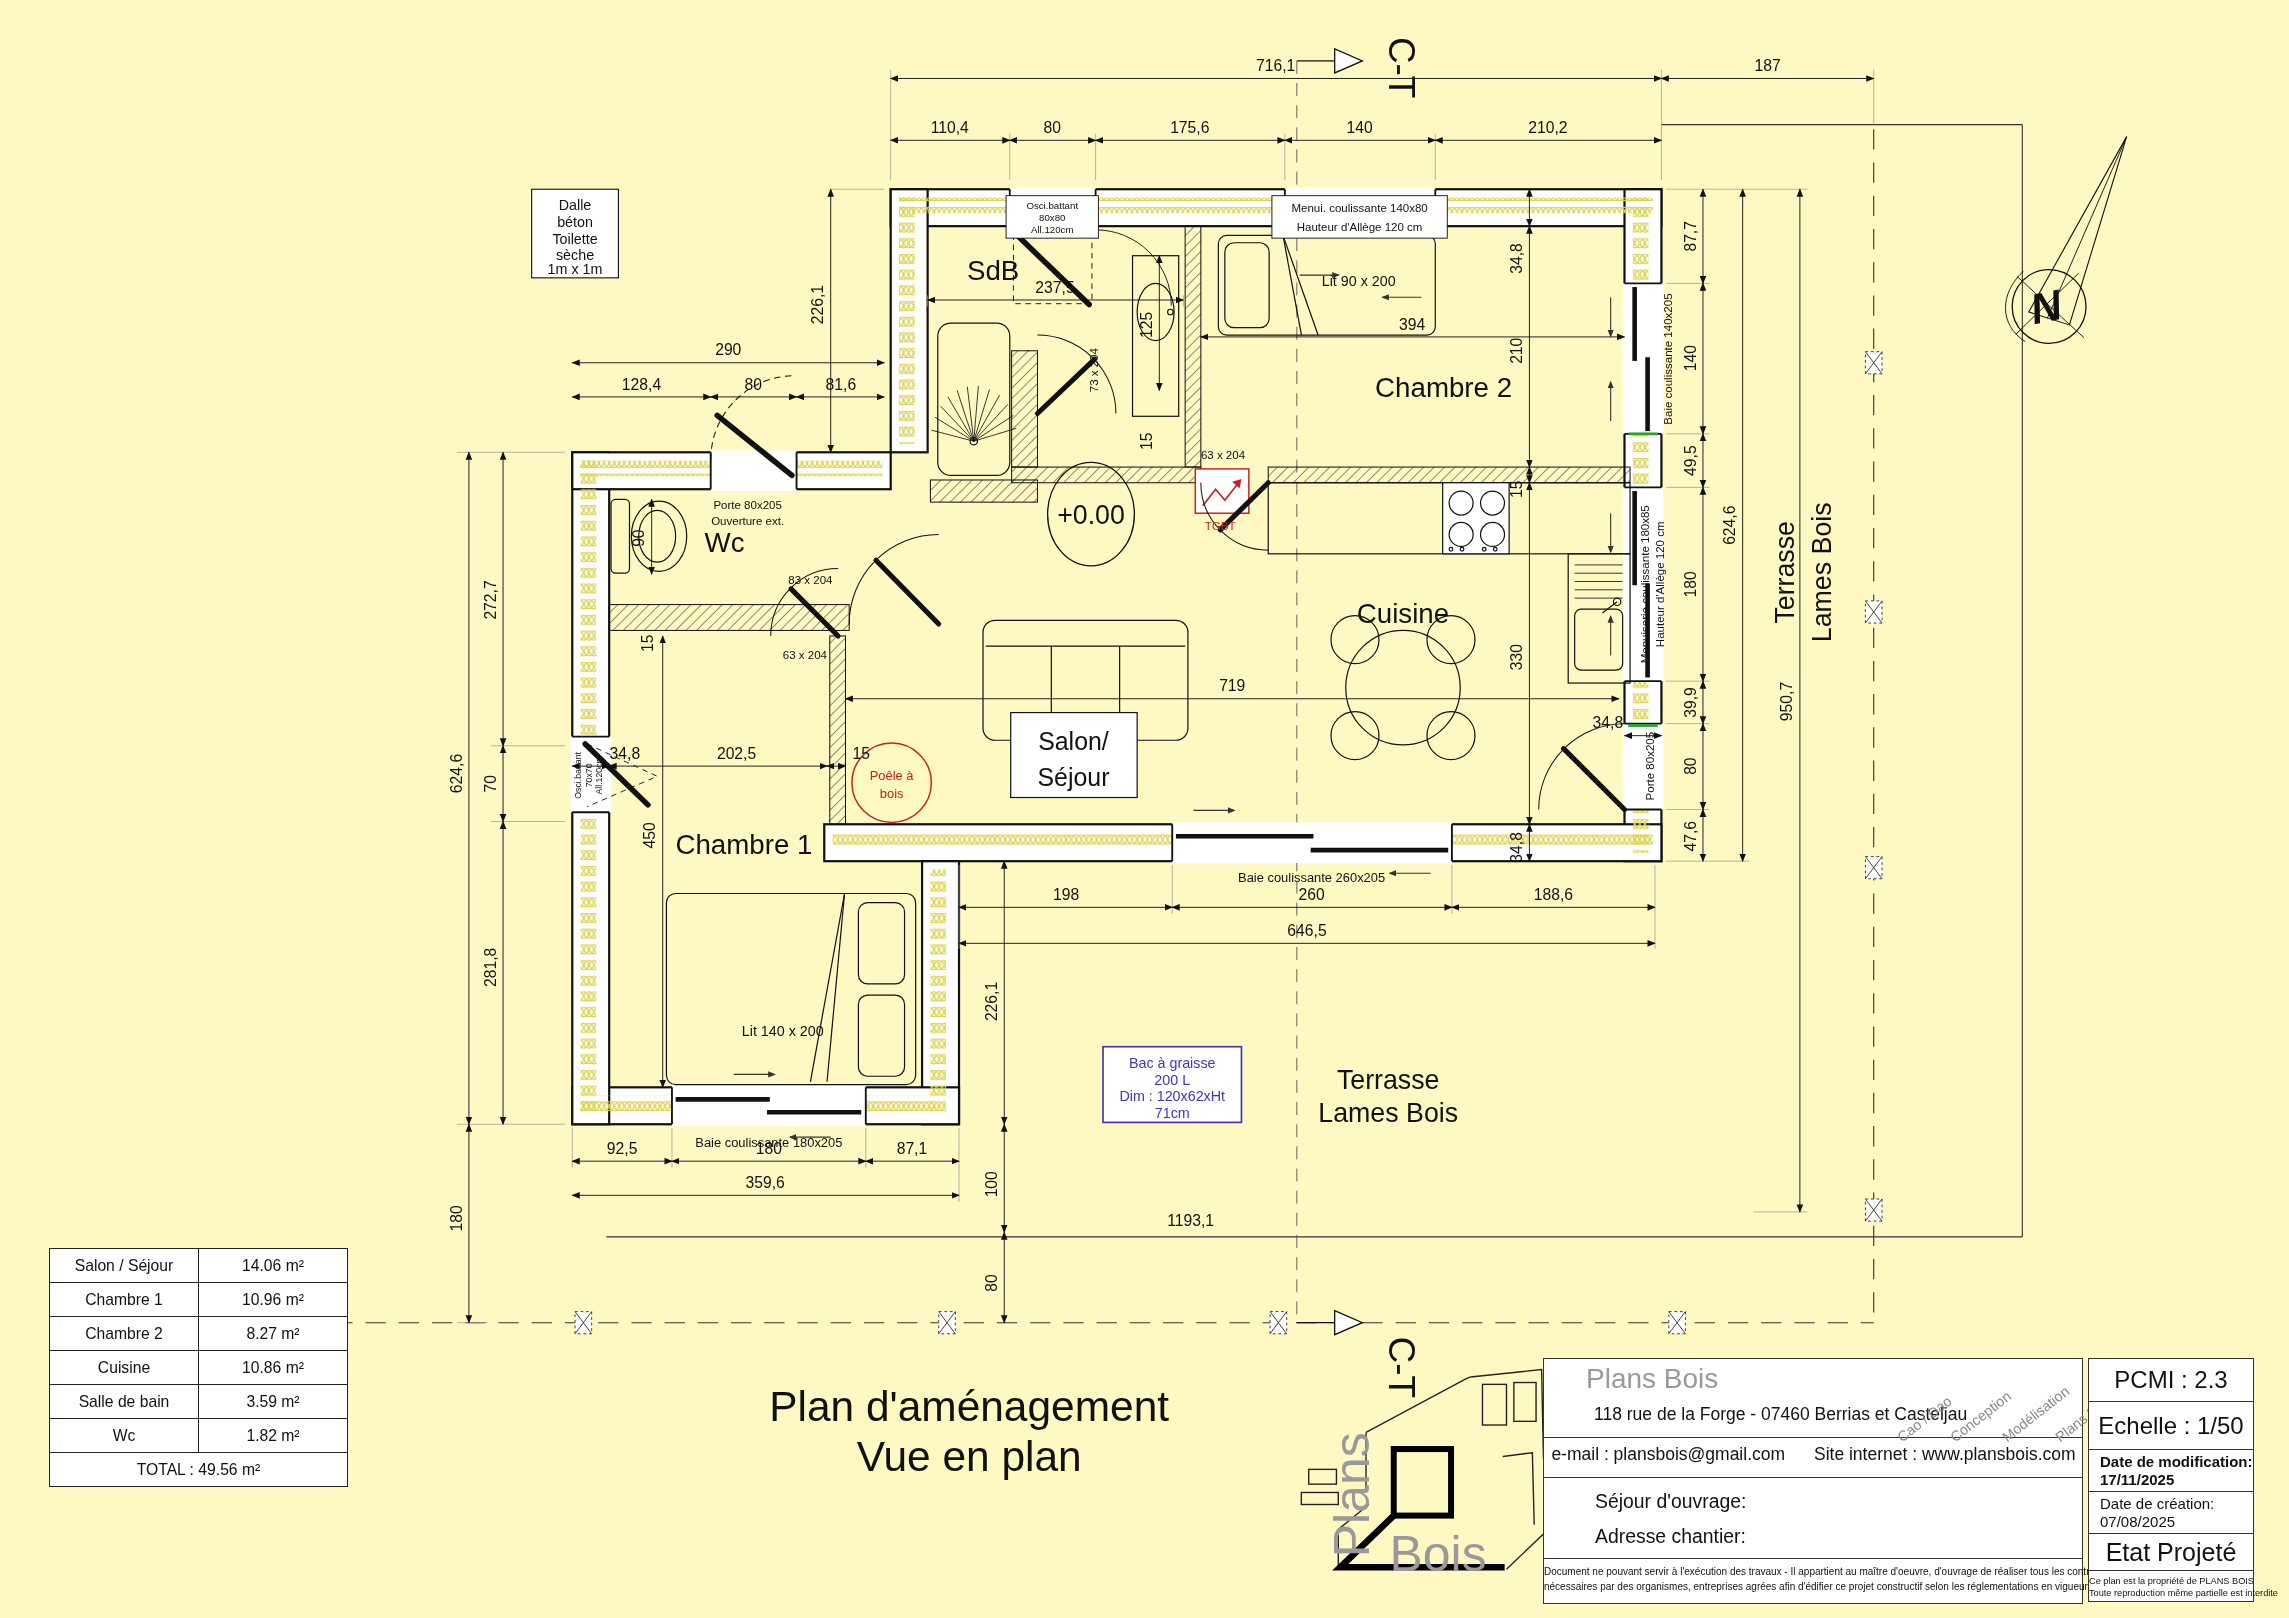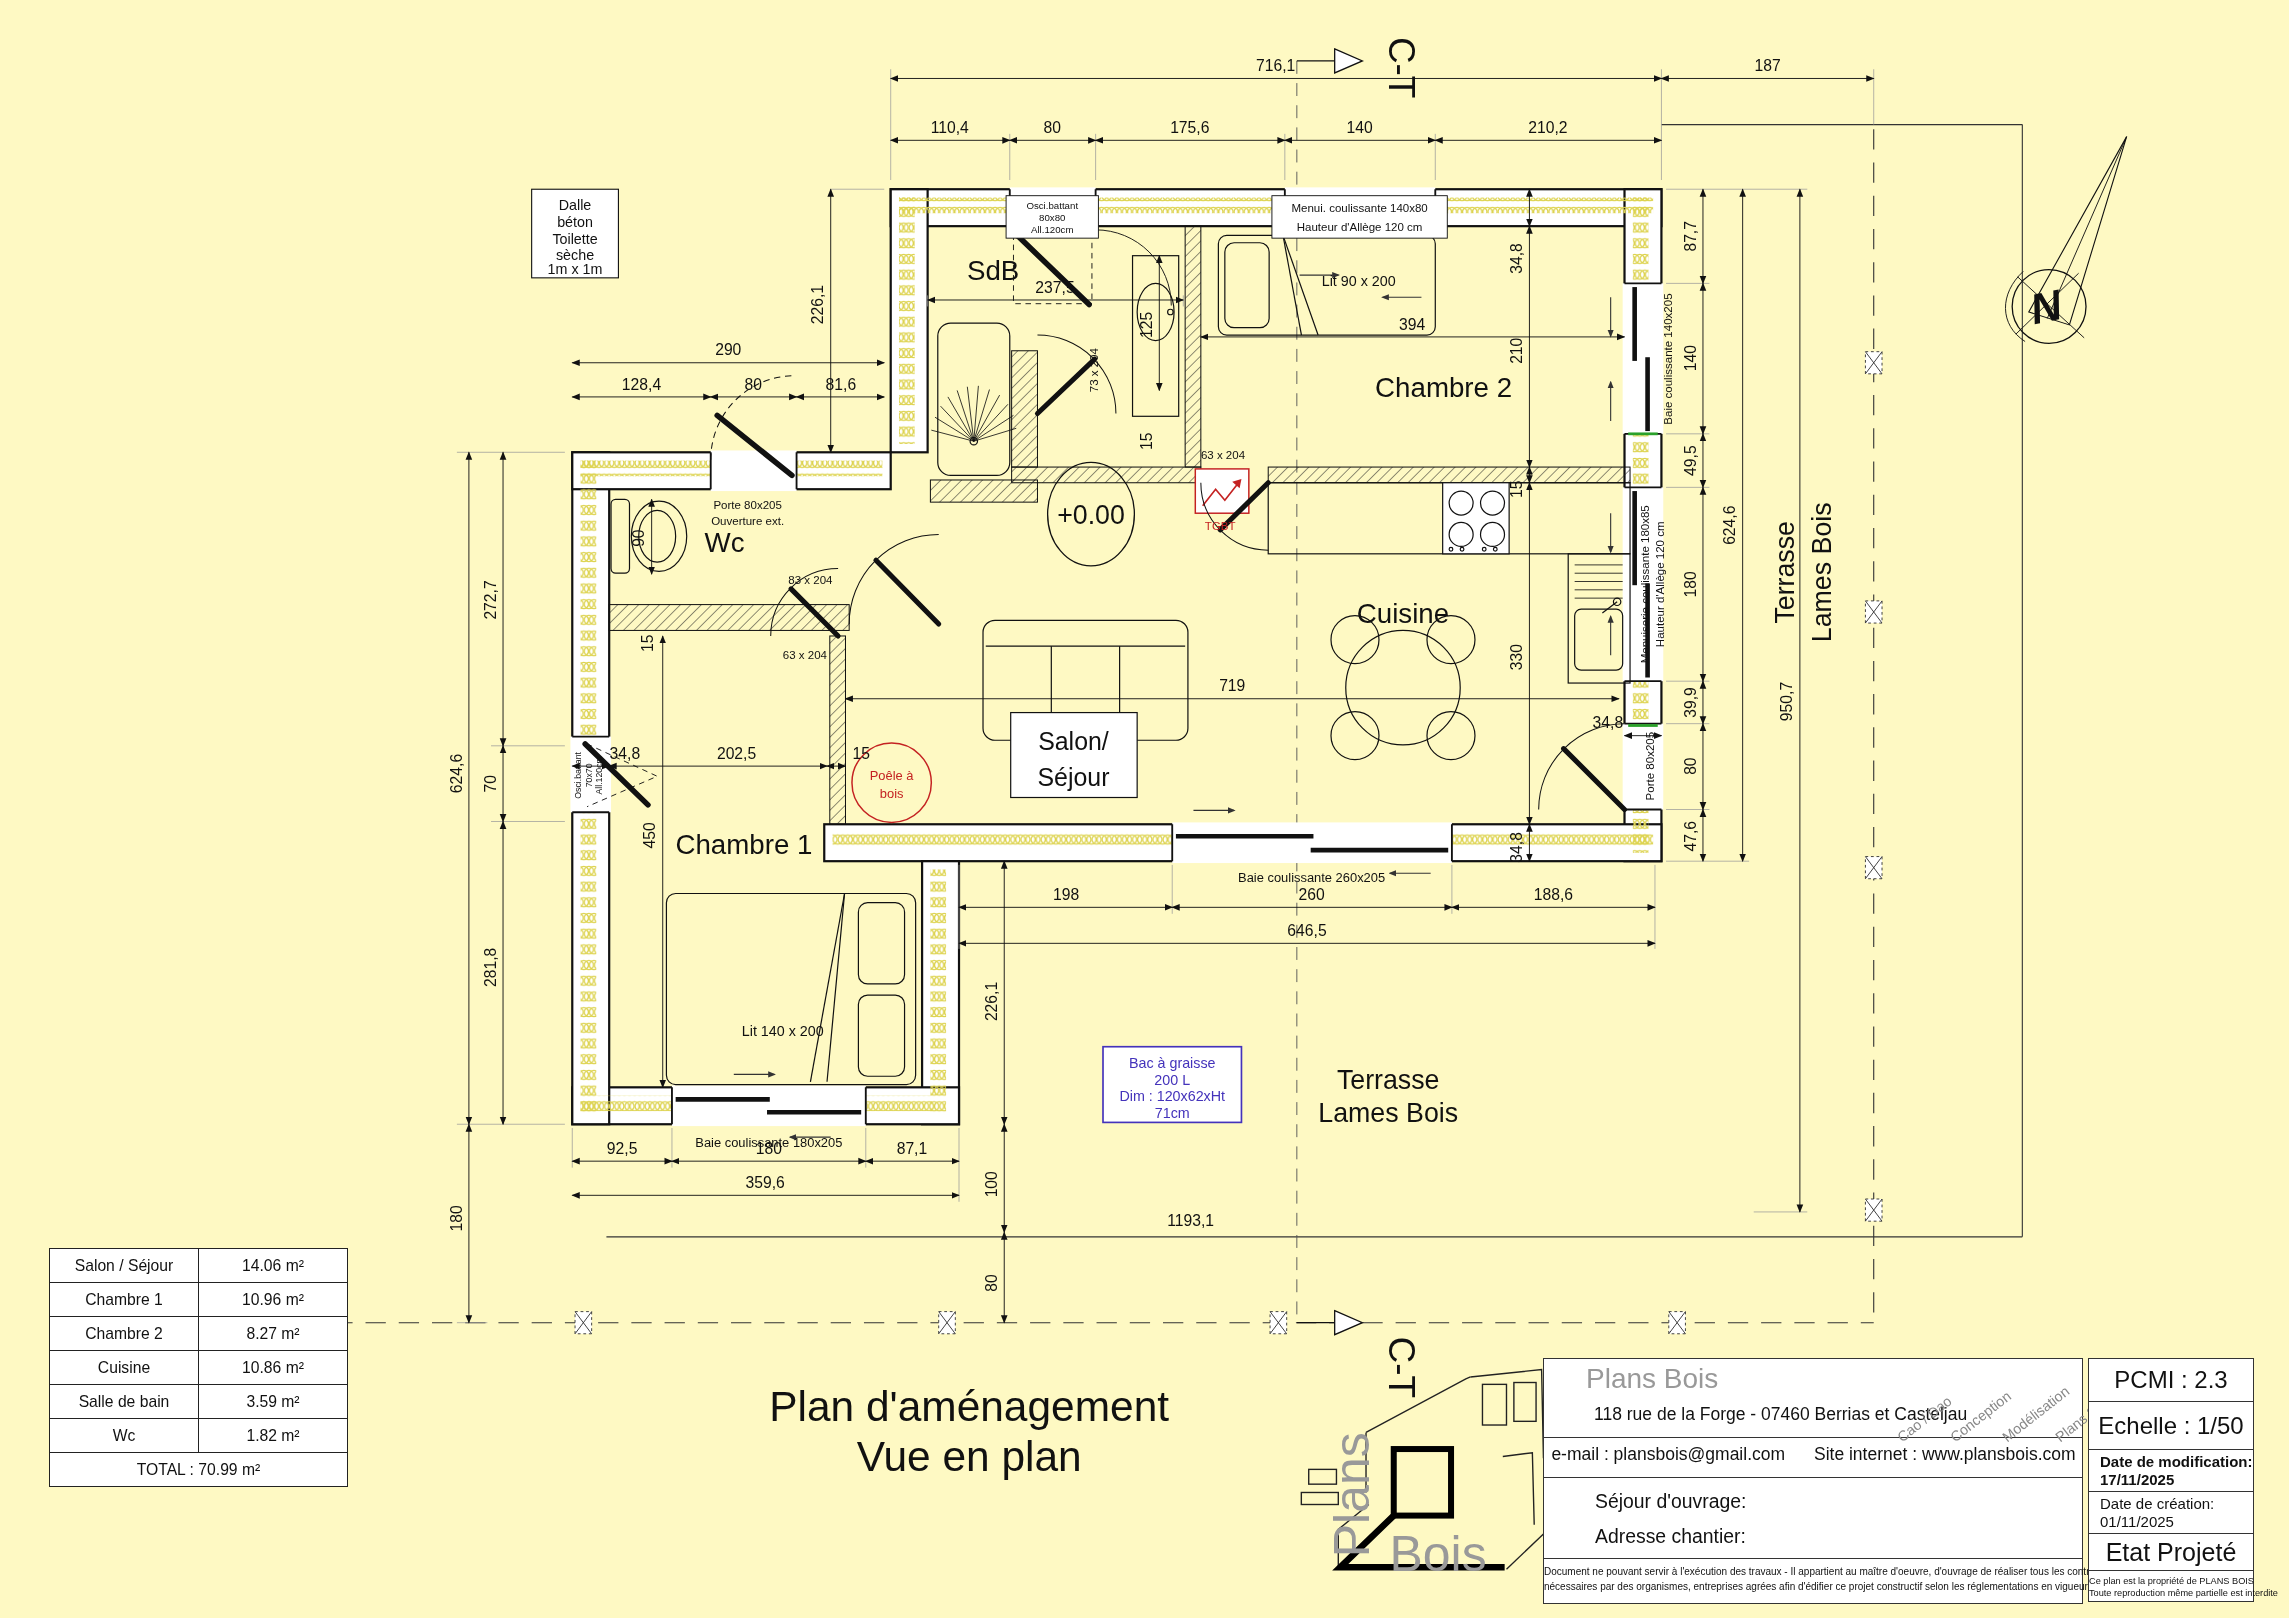--- a/index.html
+++ b/index.html
@@ -544,21 +544,21 @@
     <div class="c2">10.86 m²</div>
   </div>
   <div class="row">
     <div class="c1">Salle de bain</div>
     <div class="c2">3.59 m²</div>
   </div>
   <div class="row">
     <div class="c1">Wc</div>
     <div class="c2">1.82 m²</div>
   </div>
-  <div class="tot">TOTAL : 70.99 m²</div>
+  <div class="tot">TOTAL : 49.56 m²</div>
 </div>
 
 <div class="logo-box">
   <svg width="268" height="268" viewBox="0 0 290 290">
     <g stroke="#222" stroke-width="1.5" fill="none">
       <path d="M 205,40 L 282,32 L 284,128"></path>
       <path d="M 92,100 L 200,42 L 205,40"></path>
       <path d="M 92,100 L 92,165"></path>
       <rect x="218" y="48" width="26" height="44"></rect>
       <rect x="252" y="46" width="24" height="42"></rect>
@@ -599,21 +599,21 @@
 
 <div class="tb-right">
   <div class="r tb-big" style="height:42px;line-height:42px;">PCMI :  2.3</div>
   <div class="r tb-big" style="height:47px;line-height:47px;">Echelle : 1/50</div>
   <div class="r tb-dt" style="height:42px;padding-top:2.8px;box-sizing:border-box;font-weight:bold;">
     <div>Date de modification:</div>
     <div>17/11/2025</div>
   </div>
   <div class="r tb-dt" style="height:42px;padding-top:2.8px;box-sizing:border-box;">
     <div>Date de création:</div>
-    <div>01/11/2025</div>
+    <div>07/08/2025</div>
   </div>
   <div class="r tb-etat" style="height:36px;line-height:36px;">Etat Projeté</div>
   <div class="r tb-prop" style="height:30px;padding-top:3.7px;box-sizing:border-box;">
     <div>Ce plan est la propriété de PLANS BOIS</div>
     <div>Toute reproduction même partielle est interdite</div>
   </div>
 </div>
 
 </div>
 

